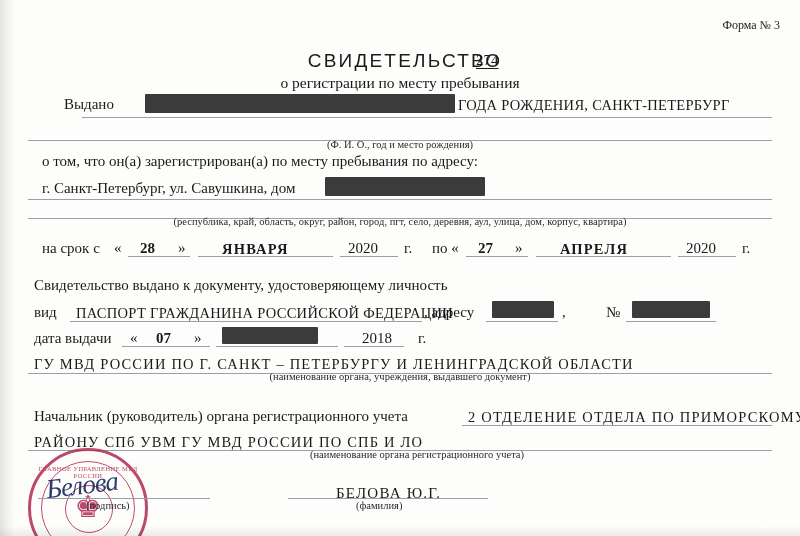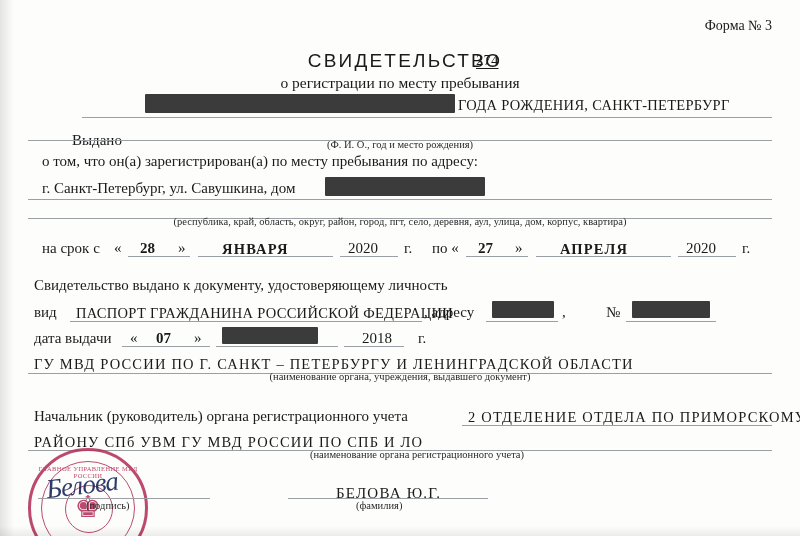--- a/index.html
+++ b/index.html
@@ -17,23 +17,23 @@
   }
   .page {
     position: absolute;
     left: 0; top: 0;
     width: 800px;
     height: 536px;
     background: #fdfdfb;
   }
   .form-no {
     position: absolute;
-    right: 28px;
+    right: 20px;
     top: 18px;
-    font-size: 14px;
+    font-size: 12px;
     font-family: "Liberation Serif", serif;
   }
   .title {
     position: absolute;
     left: 0; right: 0;
     top: 50px;
     text-align: center;
     font-size: 19px;
     letter-spacing: 2.2px;
     font-family: Liberation Sans, sans-serif;
@@ -172,21 +172,21 @@
 <div class="page">
 
   <div class="form-no">Форма № 3</div>
 
   <div class="title">
     <span class="title-inner">СВИДЕТЕЛЬСТВО</span>
   </div>
   <div class="cert-number">274</div>
   <div class="subtitle">о регистрации по месту пребывания</div>
 
-  <div class="txt" style="left:72px; top:96px;margin-top:36px;">Выдано</div>
+  <div class="txt" style="left:64px; top:96px;">Выдано</div>
   <div class="redact" style="left:145px; top:94px; width:310px; height:19px;"></div>
   <div class="txt caps" style="left:458px; top:97px;">ГОДА РОЖДЕНИЯ, САНКТ-ПЕТЕРБУРГ</div>
   <div class="line" style="left:82px; top:117px; width:690px;"></div>
 
   <div class="line" style="left:28px; top:140px; width:744px;"></div>
   <div class="txt-sm" style="left:0; right:0; top:139px; text-align:center;">(Ф. И. О., год и место рождения)</div>
 
   <div class="txt" style="left:42px; top:153px;">о том, что он(а) зарегистрирован(а) по месту пребывания по адресу:</div>
 
   <div class="txt" style="left:42px; top:180px;">г. Санкт-Петербург, ул. Савушкина, дом</div>

